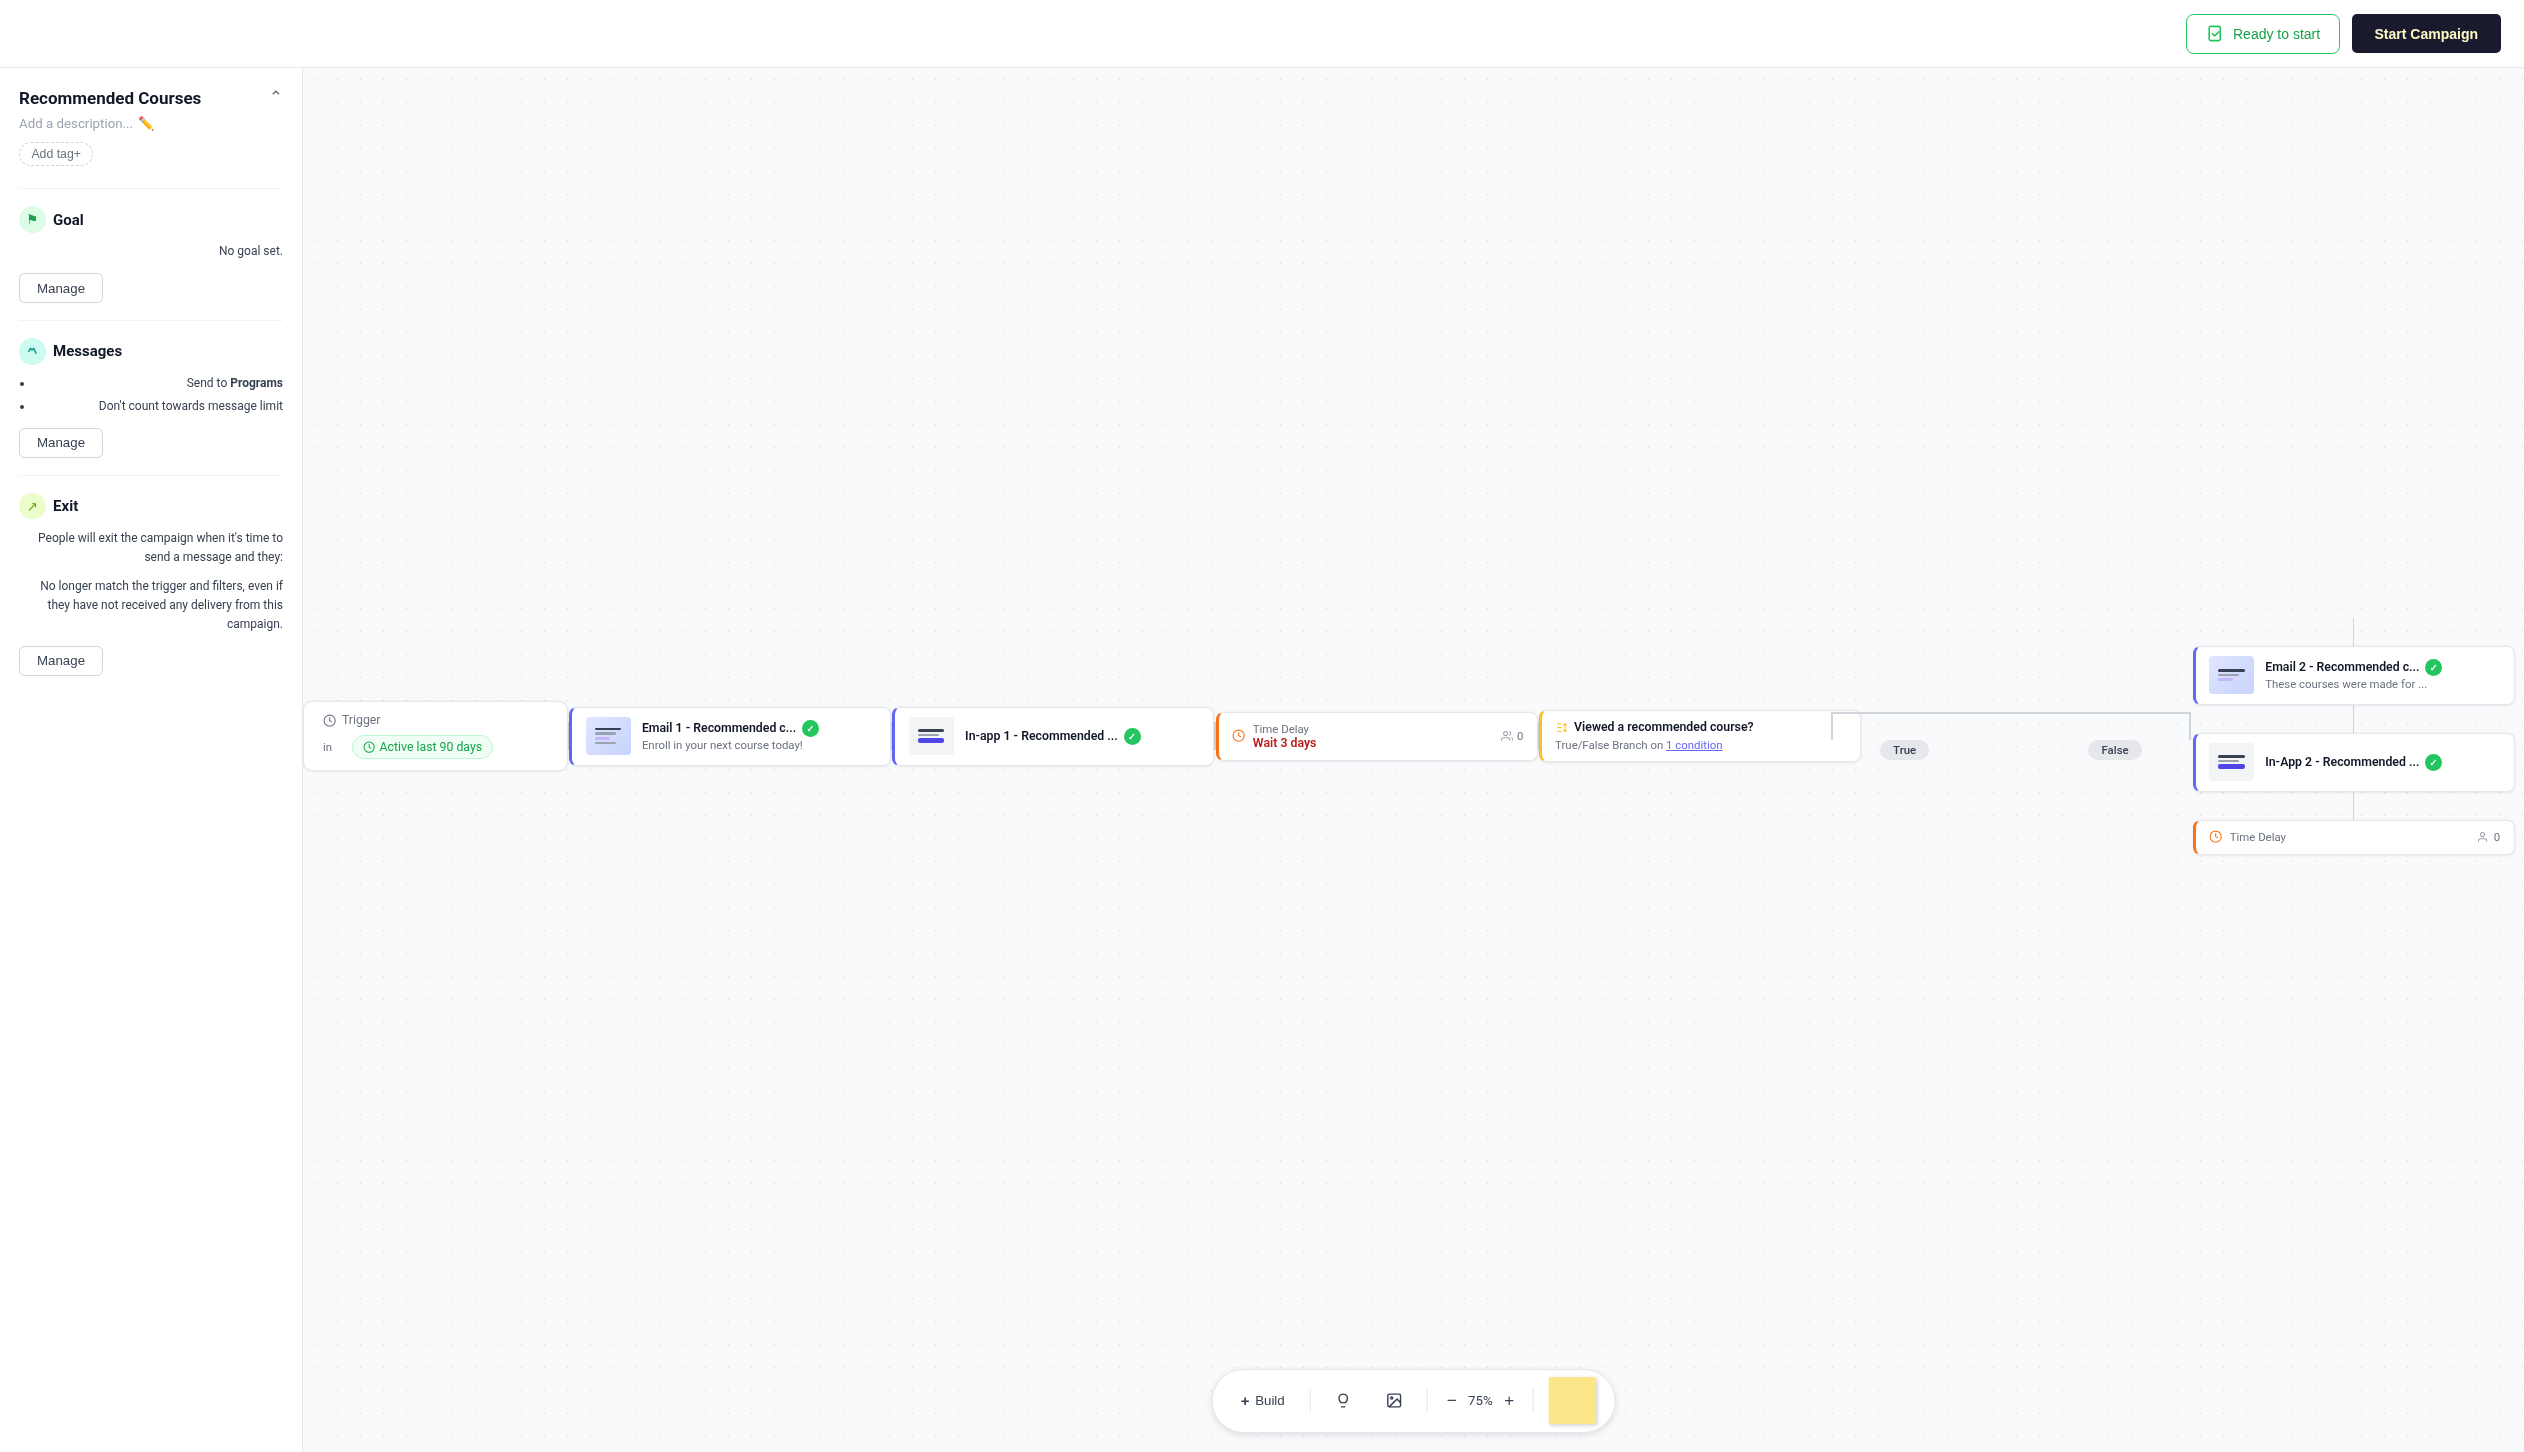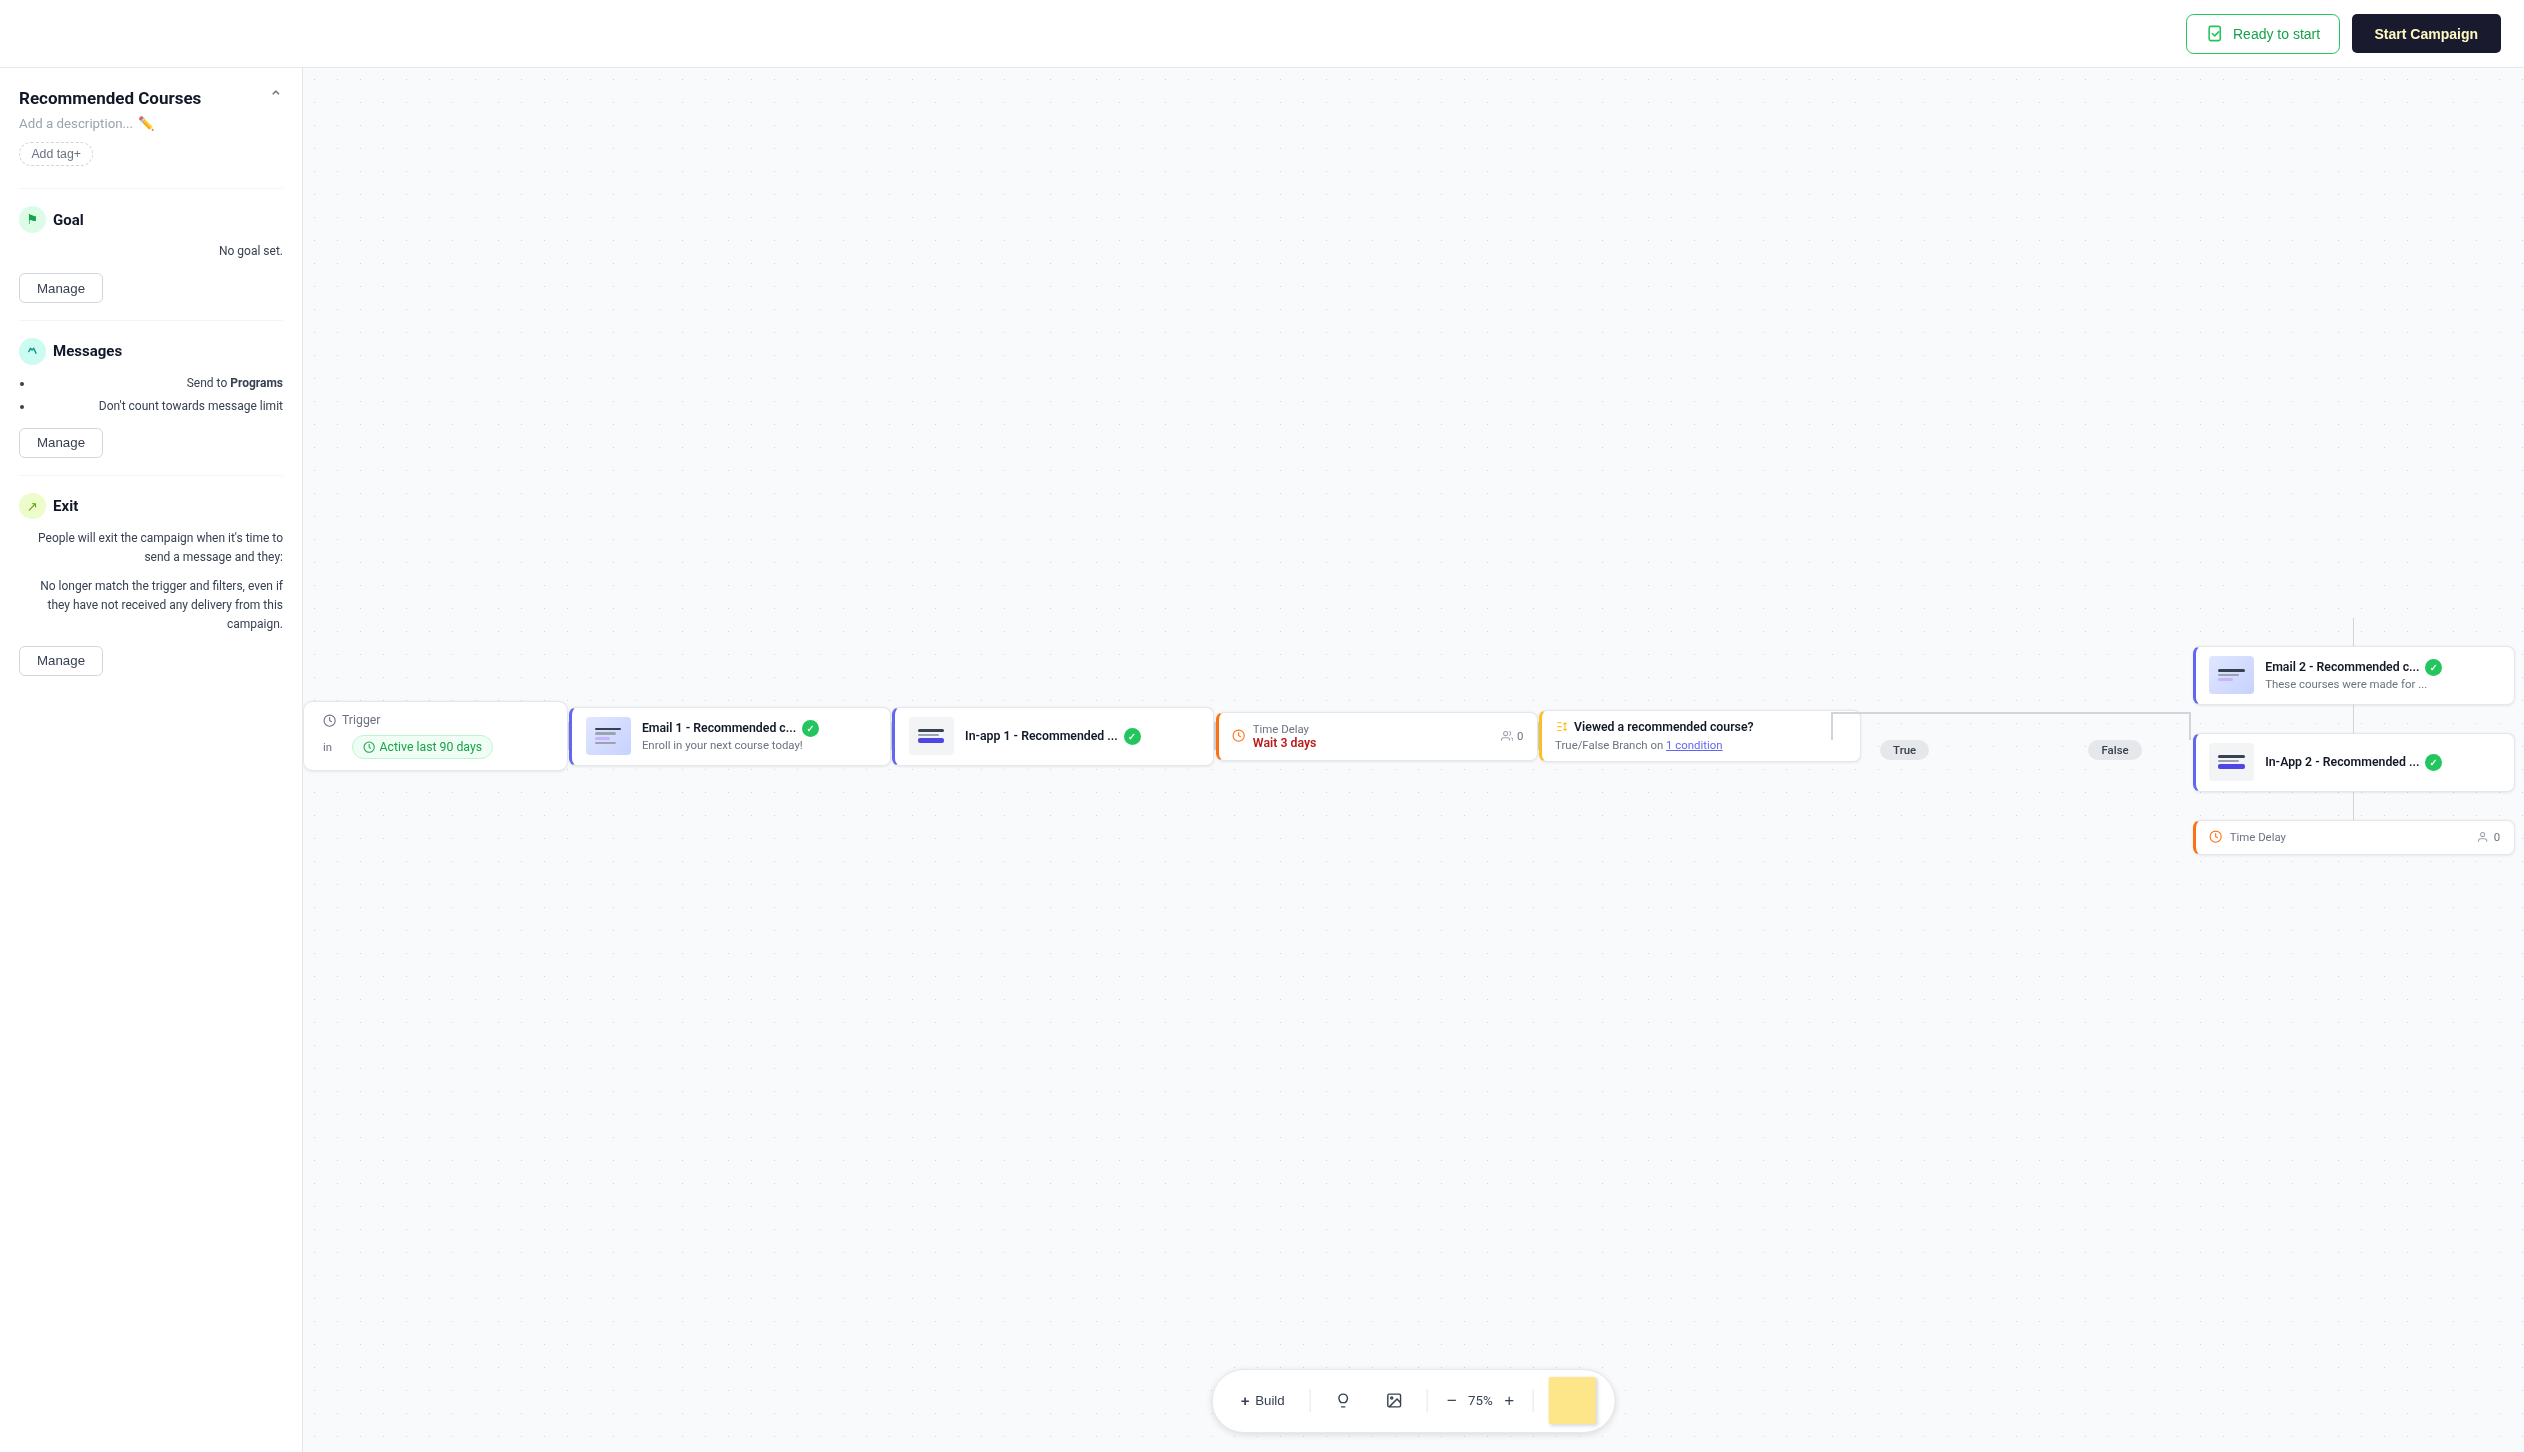--- a/index.html
+++ b/index.html
@@ -354,21 +354,21 @@
       border: 1.4px solid #e5e7eb;
       border-left: 3.8px solid #fbbf24;
       border-radius: 7.6px;
       min-width: 322px;
       padding: 9.5px 13.3px;
       box-shadow: 0 0.9px 2.8px rgba(0,0,0,0.08);
     }
 
     .branch-title {
       display: flex;
-      align-items: center;
+      align-items: flex-end;
       gap: 5.7px;
       font-size: 12.3px;
       font-weight: 600;
       color: #111827;
       margin-bottom: 3.8px;
     }
 
     .branch-subtitle {
       font-size: 11.4px;
       color: #6b7280;

